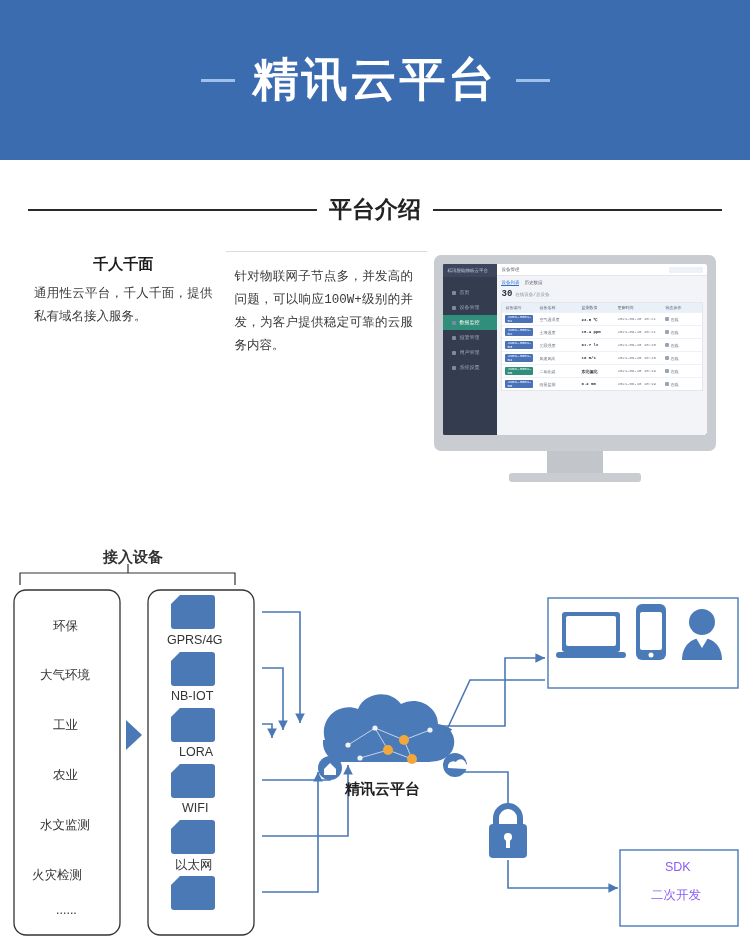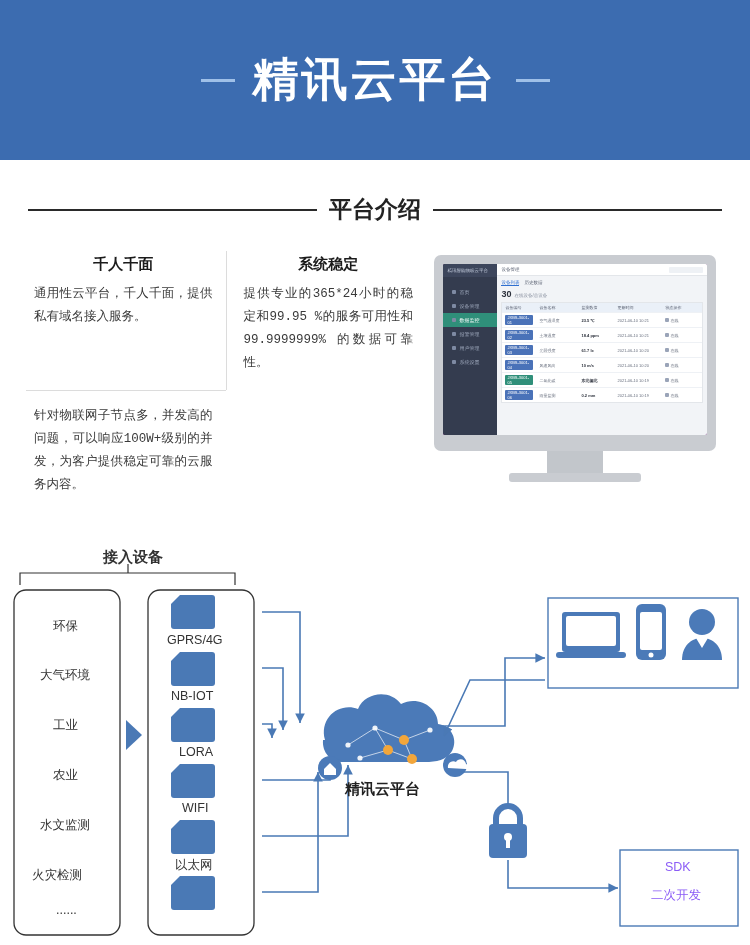--- a/index.html
+++ b/index.html
@@ -82,20 +82,21 @@
     border-radius:7px;
     padding:9px 9px 16px 9px;
     position:relative;
   }
   .screen {
     width:100%; height:100%;
     background:#701a75;
     border-radius:2px;
     display:flex;
     overflow:hidden;
+    font-family:Liberation Mono, monospace;
   }
   .scr-side {
     width:54px; background:#343c4f; padding-top:16px;
     font-size:5px; color:#9aa4b8;
   }
   .scr-logo {
     height:13px; background:#3d465c; margin:-16px 0 8px 0;
     display:flex; align-items:center; padding-left:4px;
     font-size:4.5px; color:#c9d2e2;
   }
@@ -163,24 +164,20 @@
   <span class="st-line"></span>
 </div>
 
 <div class="intro">
 
   <div class="intro-grid">
     <div class="intro-cell">
       <div class="intro-h">千人千面</div>
       <div class="intro-p">通用性云平台，千人千面，提供私有域名接入服务。</div>
     </div>
-    <div class="intro-cell rightcell">
-      <div class="intro-h">系统稳定</div>
-      <div class="intro-p">提供专业的365*24小时的稳定和99.95 %的服务可用性和 99.9999999% 的数据可靠性。</div>
-    </div>
     <div class="intro-cell bottomrow">
       <div class="intro-p">针对物联网子节点多，并发高的问题，可以响应100W+级别的并发，为客户提供稳定可靠的云服务内容。</div>
     </div>
   </div>
 
   <div class="monitor-wrap">
     <div class="monitor">
       <div class="screen">
 
         <div class="scr-side">

